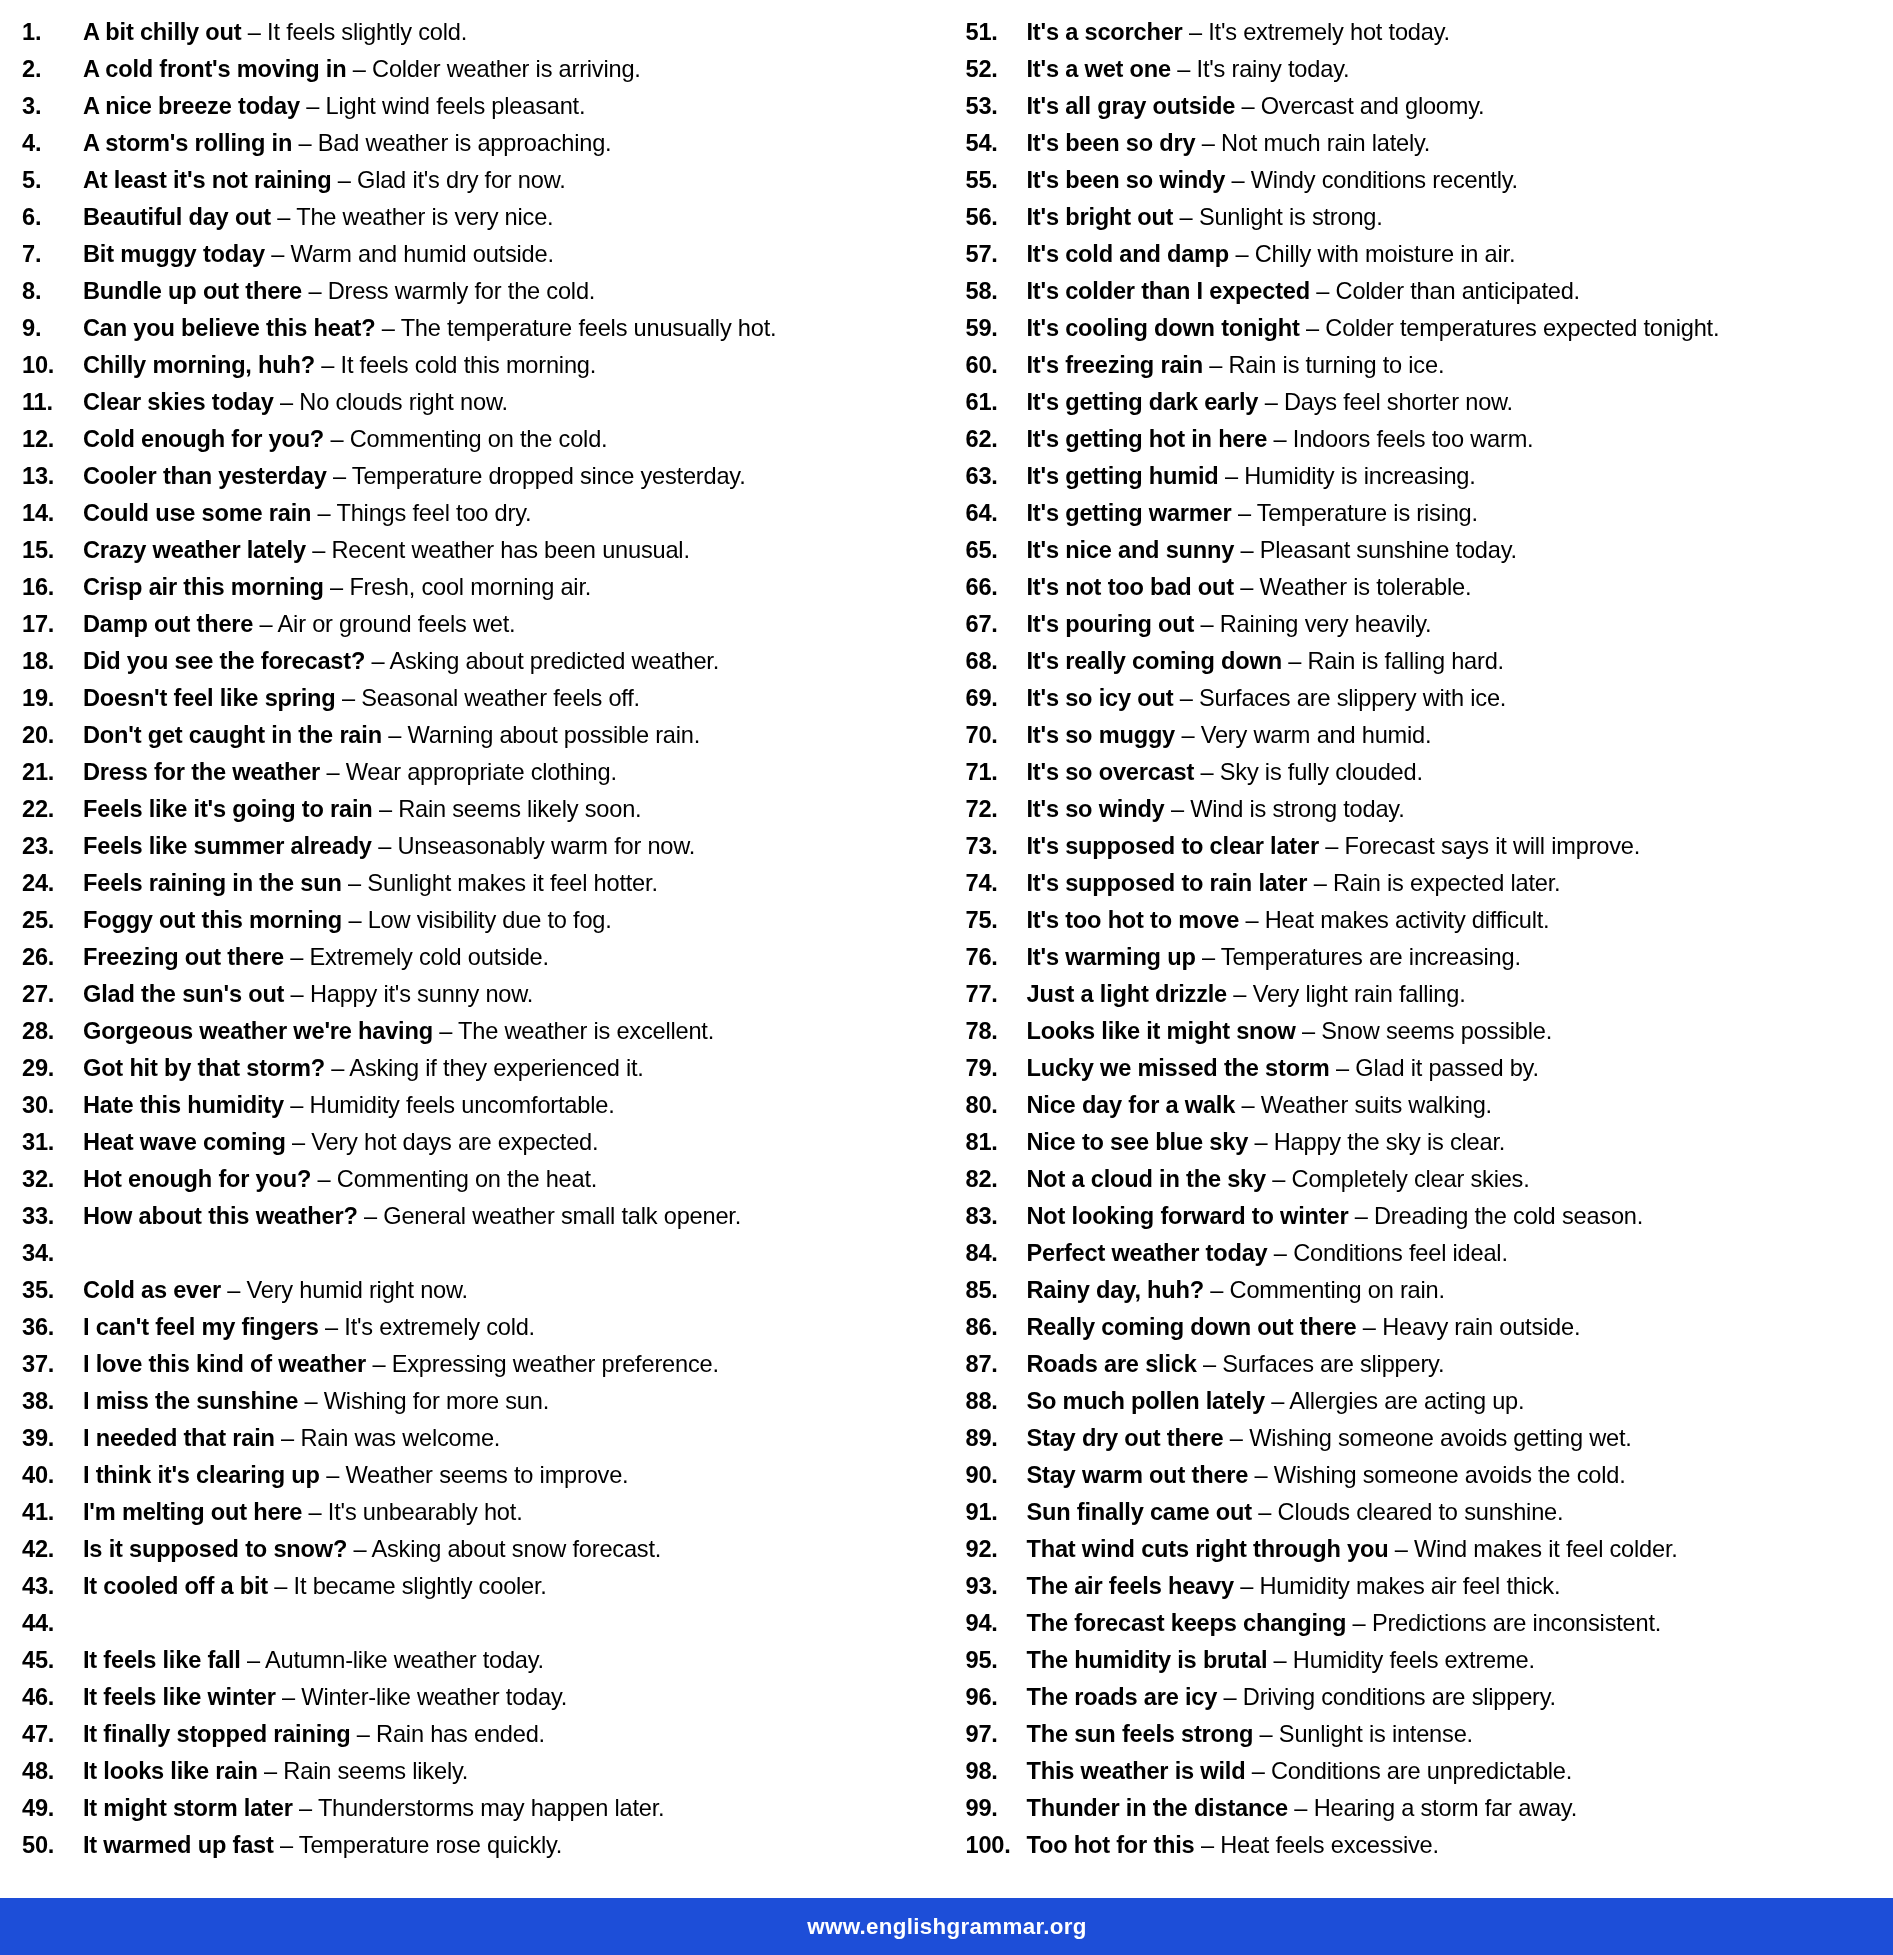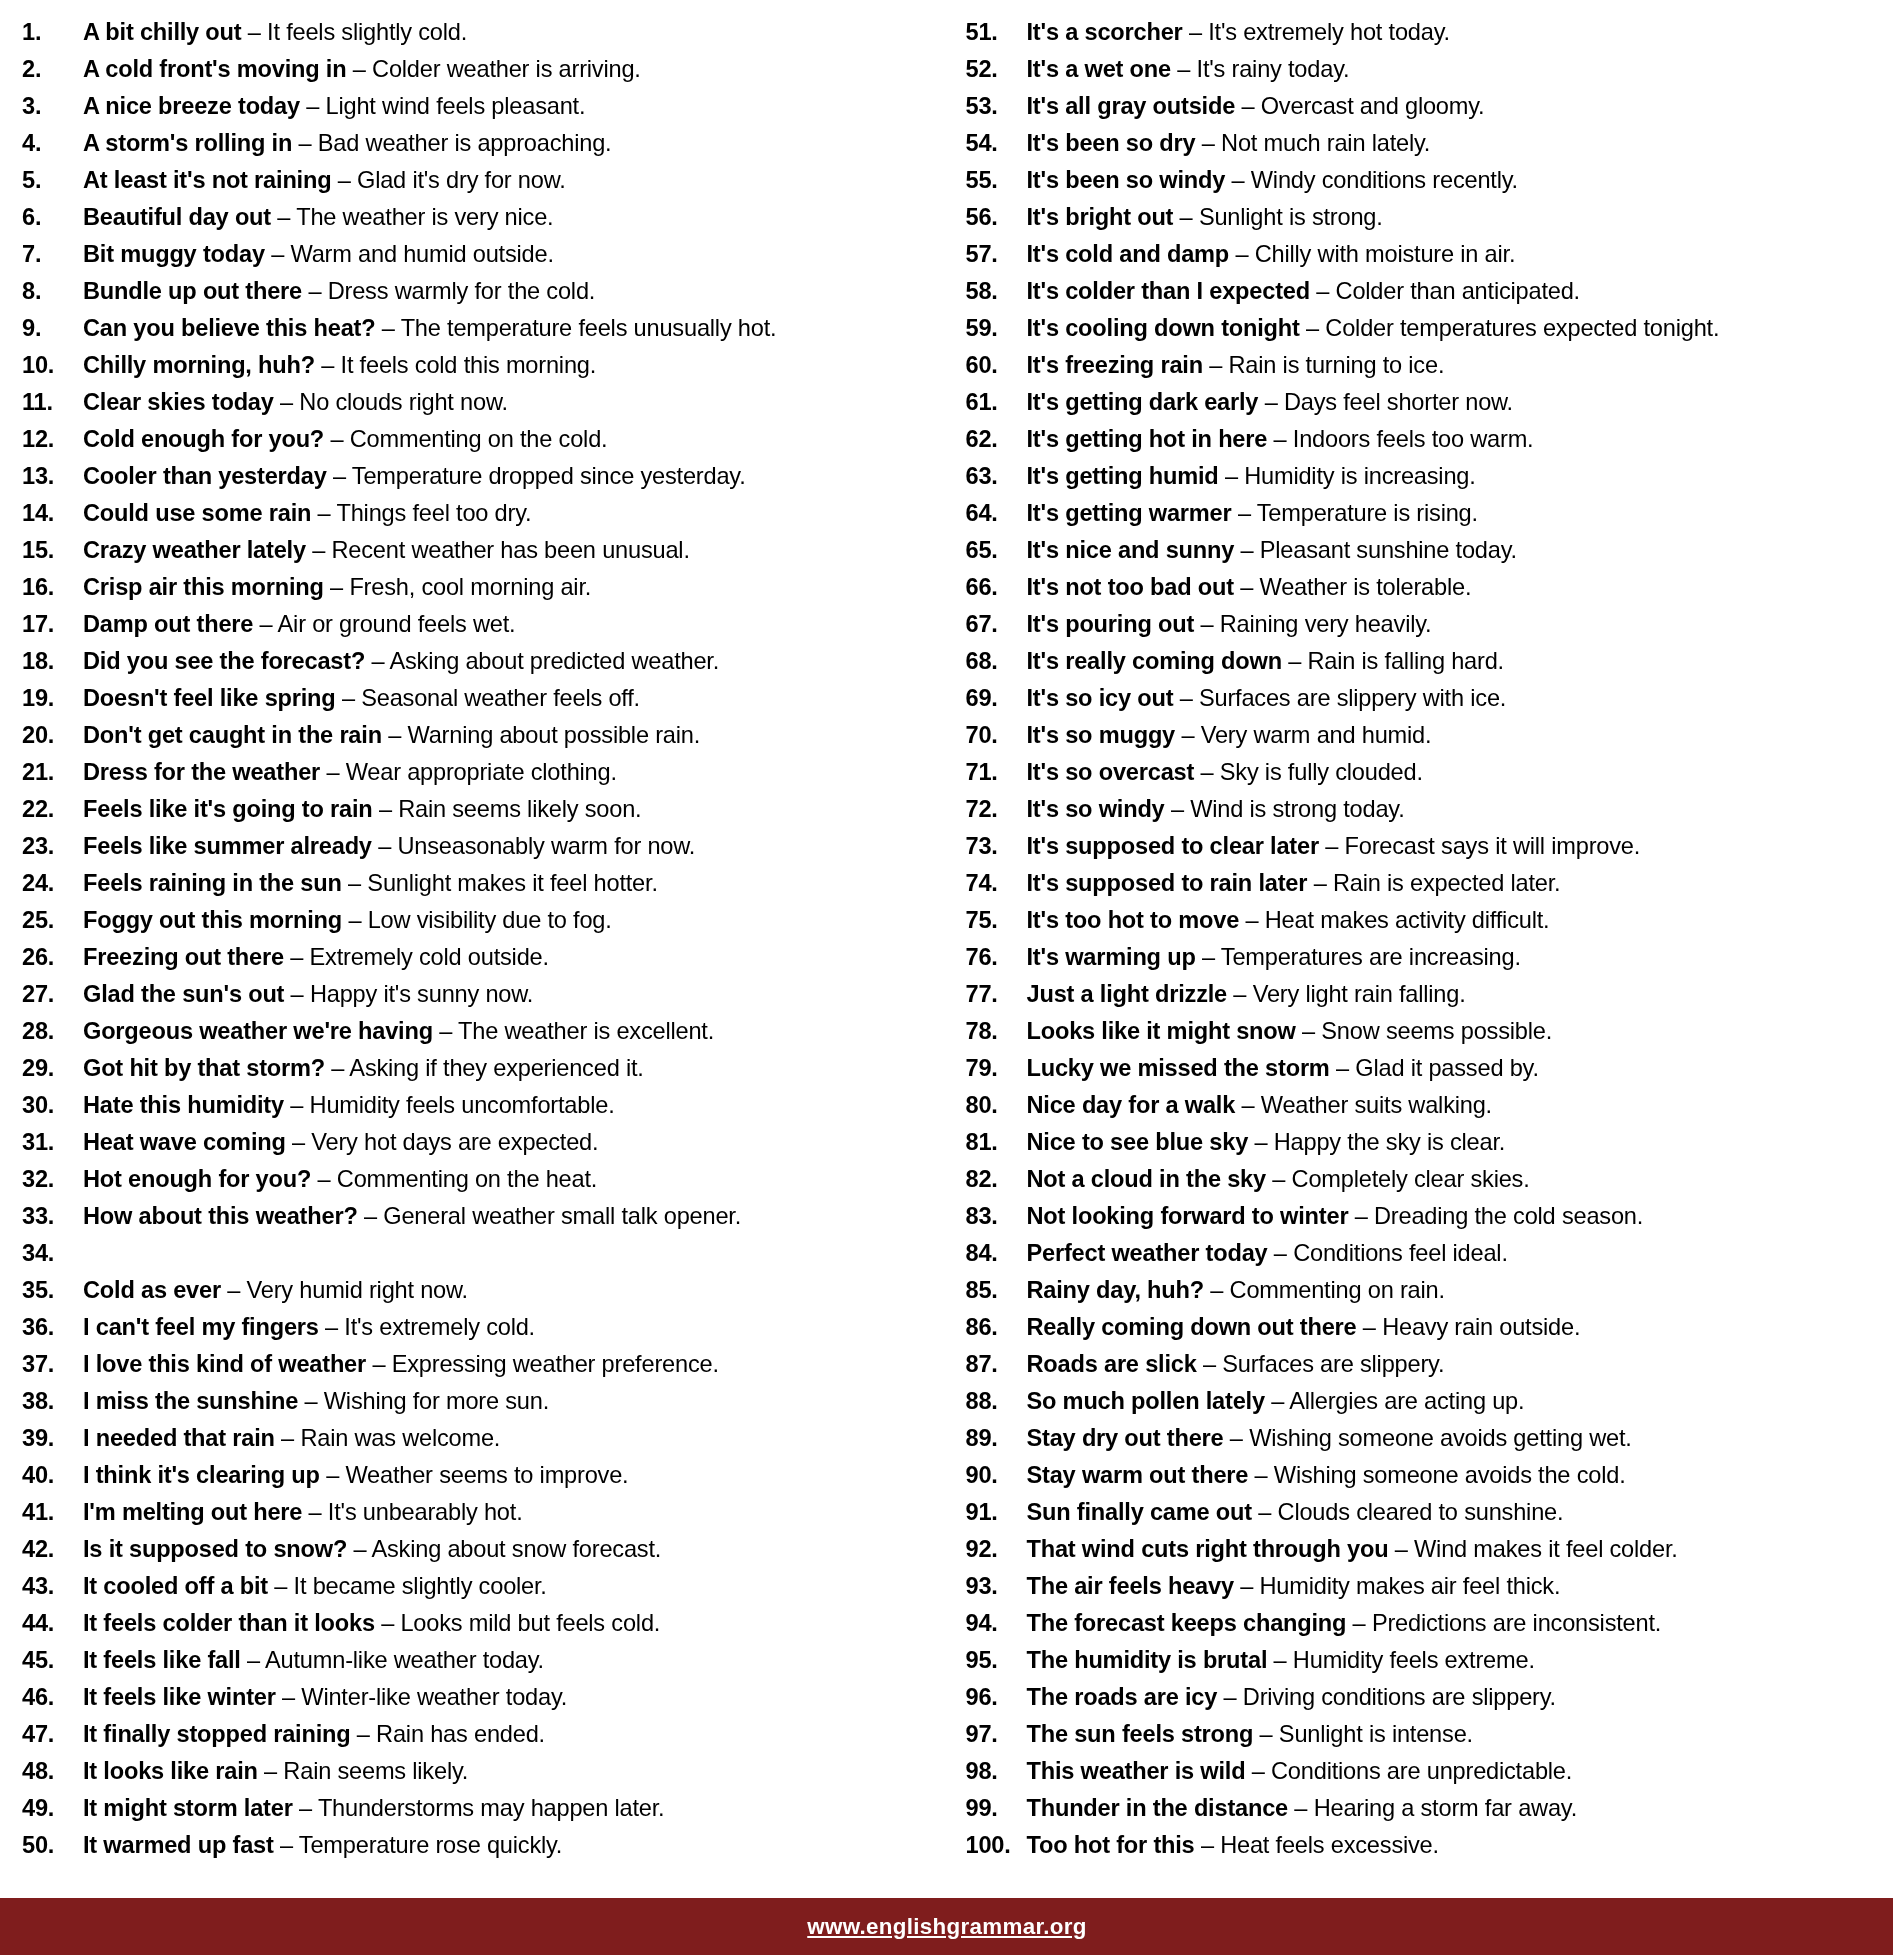--- a/index.html
+++ b/index.html
@@ -280,21 +280,20 @@
     <span class="txt"><b class="phrase">Is it supposed to snow?</b><span class="meaning"> – Asking about snow forecast.</span></span>
   </li>
 
   <li class="item">
     <span class="num">43.</span>
     <span class="txt"><b class="phrase">It cooled off a bit</b><span class="meaning"> – It became slightly cooler.</span></span>
   </li>
 
   <li class="item">
     <span class="num">44.</span>
-    <span class="txt"><b class="phrase">It feels colder than it looks</b><span class="meaning"> – Looks mild but feels cold.</span></span>
   </li>
 
   <li class="item">
     <span class="num">45.</span>
     <span class="txt"><b class="phrase">It feels like fall</b><span class="meaning"> – Autumn-like weather today.</span></span>
   </li>
 
   <li class="item">
     <span class="num">46.</span>
     <span class="txt"><b class="phrase">It feels like winter</b><span class="meaning"> – Winter-like weather today.</span></span>
@@ -567,16 +566,16 @@
   </li>
 
   <li class="item">
     <span class="num">100.</span>
     <span class="txt"><b class="phrase">Too hot for this</b><span class="meaning"> – Heat feels excessive.</span></span>
   </li>
 </ol>
   </div>
 </div>
 
-<div class="footer" style="background: #7f1d1d; color: rgb(255, 255, 255); text-decoration: underline;">
+<div class="footer" style="background: #1d4ed8; color: rgb(255, 255, 255);">
   <span class="url">www.englishgrammar.org</span>
 </div>
 
 
 </body></html>

